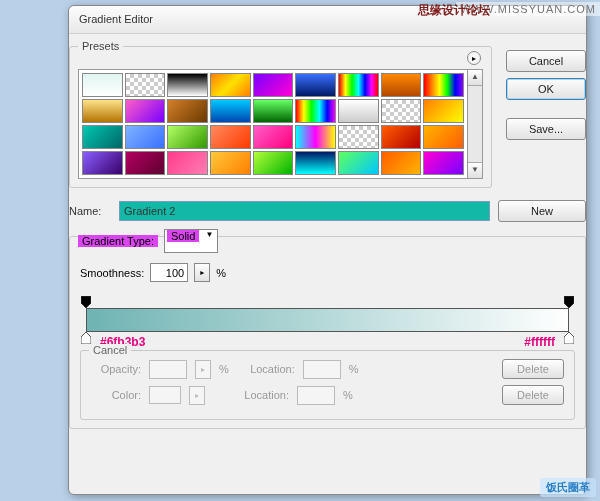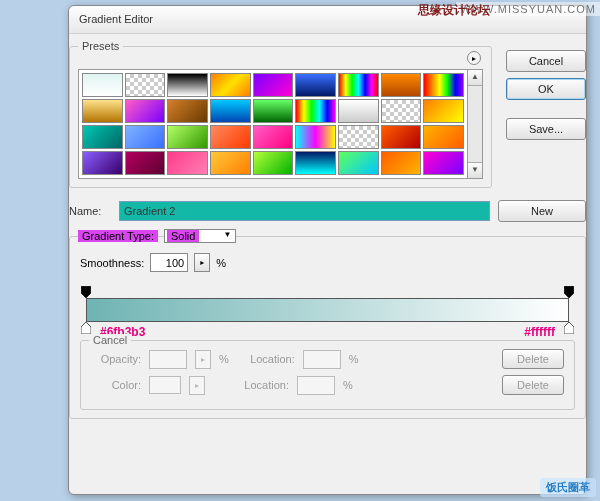--- a/index.html
+++ b/index.html
@@ -22,21 +22,21 @@
 .sb-btn.dn{border-bottom:none;border-top:1px solid #aaa}
 .btns{display:flex;flex-direction:column;gap:6px;width:80px;padding-top:4px}
 .btn{height:22px;background:linear-gradient(#fdfdfd,#e2e2e2);border:1px solid #8a8a8a;border-radius:3px;text-align:center;line-height:20px;cursor:pointer;color:#222;box-shadow:0 1px 0 #fff inset}
 .btn.primary{border:1px solid #3c7fb1;box-shadow:0 0 0 1px #a8d8f0 inset}
 .name-row{display:flex;align-items:center;gap:8px;margin-bottom:14px}
 .name-row label{width:42px;color:#333}
 .text-input{flex:1;height:20px;border:1px solid #7a9ac0;background:#14b8a6;padding:0 4px;color:#333}
 .gradient-box{border:1px solid #c8c8c8;border-radius:3px;padding:10px 10px 8px;position:relative}
 .gtype-row{display:flex;align-items:center;gap:6px;margin-bottom:10px;margin-top:-18px}
 .gtype-row span:first-child{background:#d946ef;padding:0 4px;margin-left:-2px}
-.select{display:inline-flex;align-items:flex-start;height:14px;border:1px solid #888;background:#fff;padding:0 4px;gap:24px}
+.select{display:inline-flex;align-items:flex-start;height:24px;border:1px solid #888;background:#fff;padding:0 4px;gap:6px}
 .select .caret{font-size:8px}
 .smooth-row{display:flex;align-items:center;gap:6px;margin-bottom:14px}
 .num-input{width:38px;height:19px;border:1px solid #888;background:#fff;text-align:right;padding:0 3px}
 .spin{width:16px;height:19px;border:1px solid #888;background:linear-gradient(#fdfdfd,#e2e2e2);font-size:8px;text-align:center;line-height:17px}
 .bar-wrap{position:relative;height:48px;margin:0 6px 6px}
 .opacity-stops,.color-stops{position:absolute;left:0;right:0;height:12px}
 .opacity-stops{top:0}
 .color-stops{bottom:0}
 .stop{position:absolute;width:10px;height:12px}
 .stop.top{top:0}

